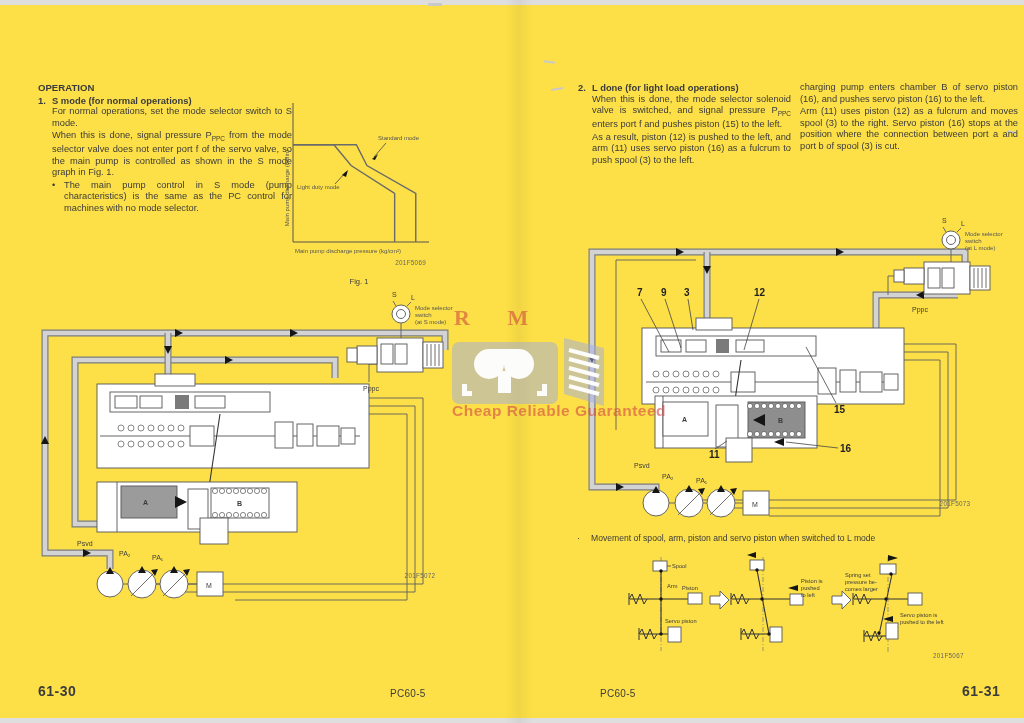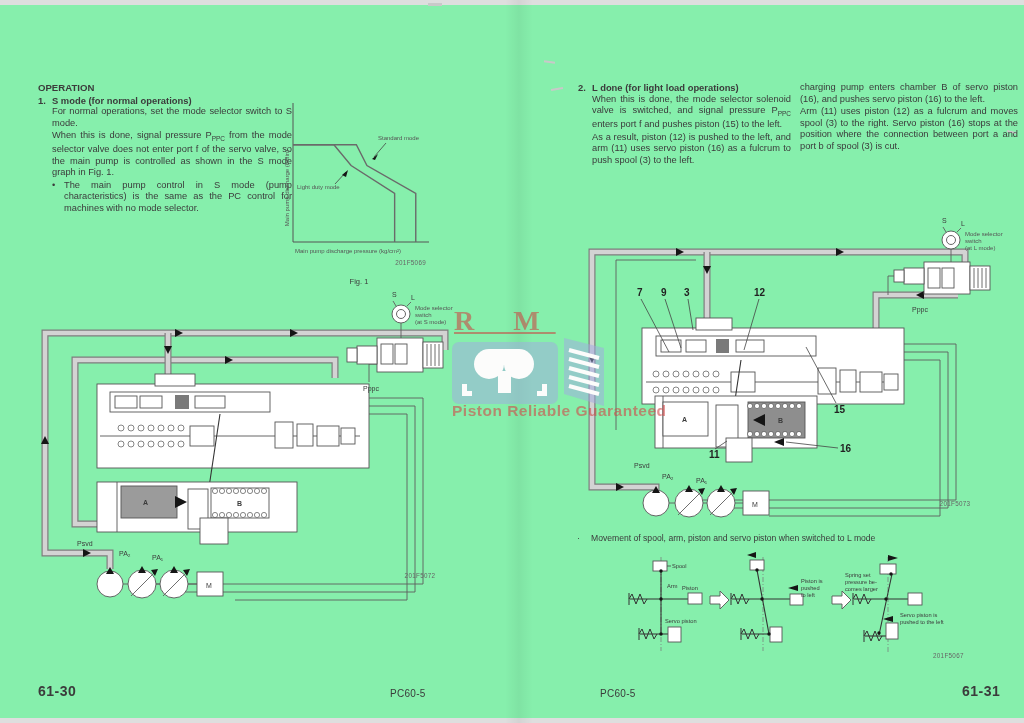--- a/index.html
+++ b/index.html
@@ -1,16 +1,16 @@
 <!DOCTYPE html>
 <html><head>
 <meta charset="utf-8">
 <style>
   html,body{margin:0;padding:0;background:#888;}
-  .page{position:relative;width:1024px;height:723px;background:#86efac;overflow:hidden;
+  .page{position:relative;width:1024px;height:723px;background:#fde047;overflow:hidden;
         font-family:"Liberation Sans",sans-serif;color:#3b3b3b;}
   .abs{position:absolute;}
   .band{background:#dedede;}
   .mark{background:#c9c9c9;}
   .fold{background:linear-gradient(90deg,rgba(0,0,0,0) 0%,rgba(0,0,0,0.05) 50%,rgba(0,0,0,0) 100%);}
   
   .txt{font-size:9.3px;line-height:11.5px;text-align:justify;}
   .txt p{margin:0 0 1px 0;}
   .head{font-weight:bold;font-size:9.6px;margin:0 0 2px 0;}
   .sect{display:flex;font-weight:bold;font-size:9.4px;margin:0;}
@@ -36,22 +36,22 @@
   .ld{fill:none;stroke:#444;stroke-width:0.8;}
   .dash{stroke:#777;stroke-width:0.7;stroke-dasharray:5 2 1 2;fill:none;}
   .lev{stroke:#333;stroke-width:1.1;fill:none;}
   .mv{font-size:5.7px;fill:#3b3b3b;}
   .oparr{fill:#fff;stroke:#555;stroke-width:0.9;}
   
   .pgno{font-size:14px;font-weight:bold;letter-spacing:.5px;}
   .model{font-size:10px;letter-spacing:.3px;}
   
   .wm{pointer-events:none;z-index:40;}
-  .wm-letters{font-family:"Liberation Serif",serif;font-weight:bold;font-size:28px;
-              letter-spacing:16px;color:rgba(205,60,60,0.55);text-decoration:underline;}
+  .wm-letters{font-family:"Liberation Serif",serif;font-weight:bold;font-size:22px;
+              letter-spacing:16px;color:rgba(205,60,60,0.55);}
   .wm-tag{font-family:"Liberation Sans",sans-serif;font-weight:bold;font-size:15.5px;
           color:rgba(210,70,70,0.6);letter-spacing:.5px;}
 </style>
 </head>
 <body>
 
 <div class="page">
 
   <div class="abs band" style="left:0;top:0;width:1024px;height:5px"></div>
   <div class="abs band" style="left:0;top:718px;width:1024px;height:5px"></div>
@@ -467,21 +467,21 @@
       <rect x="85" y="53" width="10" height="5" fill="#fcfcfb"></rect>
       <polygon points="112,0 152,10 152,68 112,56" fill="rgba(160,170,225,0.5)"></polygon>
       <g stroke="#fcfcfb" stroke-width="4">
         <line x1="117" y1="12" x2="147" y2="20"></line>
         <line x1="117" y1="21" x2="147" y2="29"></line>
         <line x1="117" y1="30" x2="147" y2="38"></line>
         <line x1="117" y1="39" x2="147" y2="47"></line>
         <line x1="117" y1="48" x2="147" y2="56"></line>
       </g>
     </svg>
-    <div class="abs wm-tag" style="left:12px;top:97px;white-space:nowrap">Piston Reliable Guaranteed</div>
+    <div class="abs wm-tag" style="left:12px;top:97px;white-space:nowrap">Cheap Reliable Guaranteed</div>
   </div>
 
   <div class="abs pgno" style="left:38px;top:683px">61-30</div>
   <div class="abs model" style="left:390px;top:688px">PC60-5</div>
   <div class="abs model" style="left:600px;top:688px">PC60-5</div>
   <div class="abs pgno" style="left:962px;top:683px">61-31</div>
 
 </div>
 
 </body></html>

